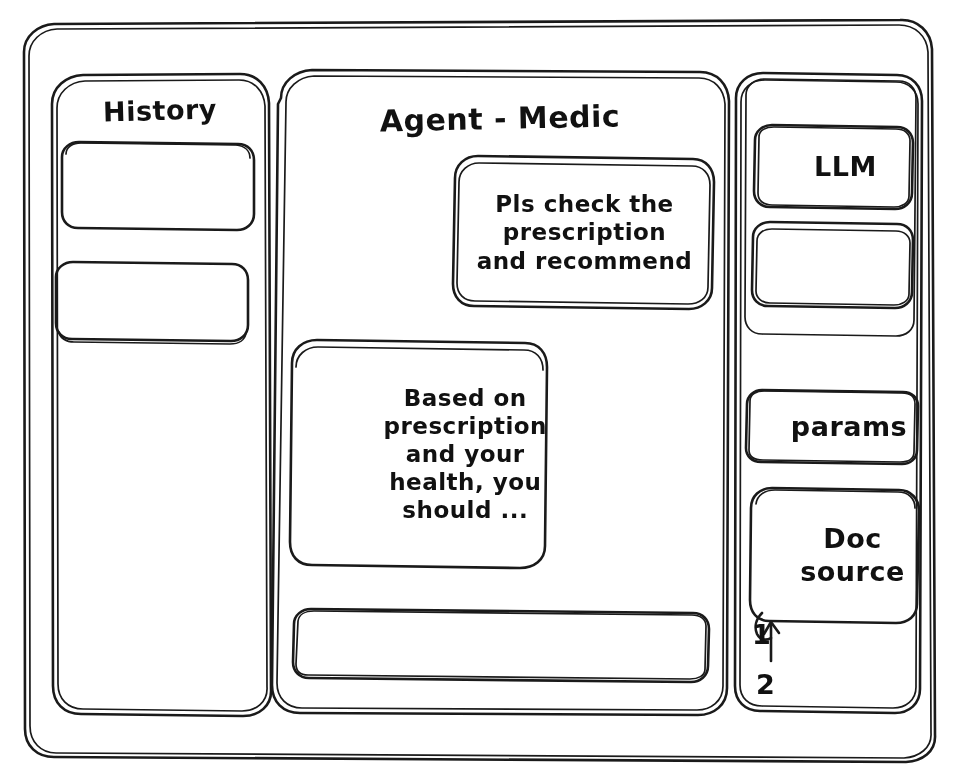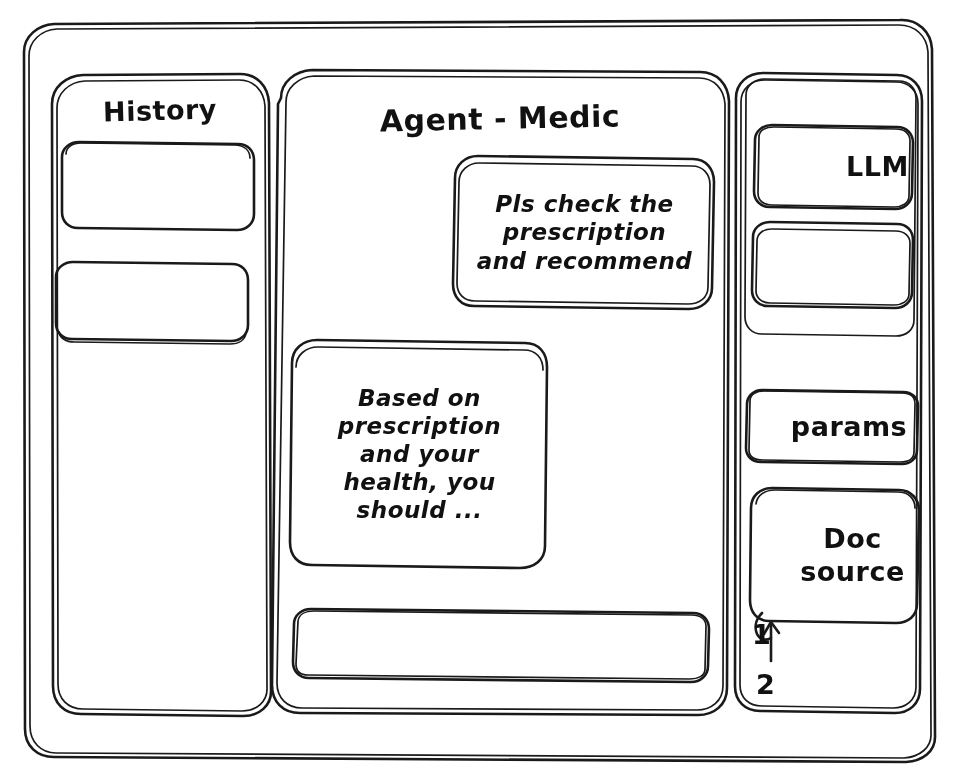--- a/index.html
+++ b/index.html
@@ -46,21 +46,21 @@
   .hand {
     font-family: "DejaVu Sans", sans-serif;
     font-weight: 600;
     letter-spacing: 0.5px;
     color: #111111;
     line-height: 1.22;
     white-space: pre-line;
   }
   .t-title  { font-size: 30px; transform: rotate(-1.2deg); }
   .t-side   { font-size: 27px; transform: rotate(-1.6deg); }
-  .t-bubble { font-size: 23px; font-style: italic; }
+  .t-bubble { font-size: 23px; }
   .t-btn    { font-size: 27px; }
   .t-num    { font-size: 27px; }
 </style>
 </head>
 <body>
 
 <div id="canvas">
 
   <svg id="sketch" viewBox="0 0 957 777">
 
@@ -146,33 +146,33 @@
   </div>
 
   <div class="box hand t-title" style="left:300px; top:93px; width:400px; height:52px;">Agent - Medic</div>
 
   <div class="box" style="left:455px; top:156px; width:259px; height:153px;">
     <span class="hand t-bubble">Pls check the
 prescription
 and recommend</span>
   </div>
 
-  <div class="box" style="left:292px; top:340px; width:255px; height:228px;">
+  <div class="box" style="left:292px; top:340px; width:255px; height:228px;justify-content:flex-end;">
     <span class="hand t-bubble">Based on
 prescription
 and your
 health, you
 should ...</span>
   </div>
 
   <div class="box" style="left:294px; top:609px; width:415px; height:73px;">
     <span class="hand t-bubble"></span>
   </div>
 
-  <div class="box" style="left:798px; top:125px; width:159px; height:84px;">
+  <div class="box" style="left:766px; top:125px; width:159px; height:84px;">
     <span class="hand t-btn">LLM</span>
   </div>
 
 
   <div class="box" style="left:746px; top:390px; width:172px; height:74px;margin-left:17px;">
     <span class="hand t-btn">params</span>
   </div>
 
   <div class="box" style="left:750px; top:488px; width:169px; height:135px;padding-left:36px;">
     <span class="hand t-btn">Doc

